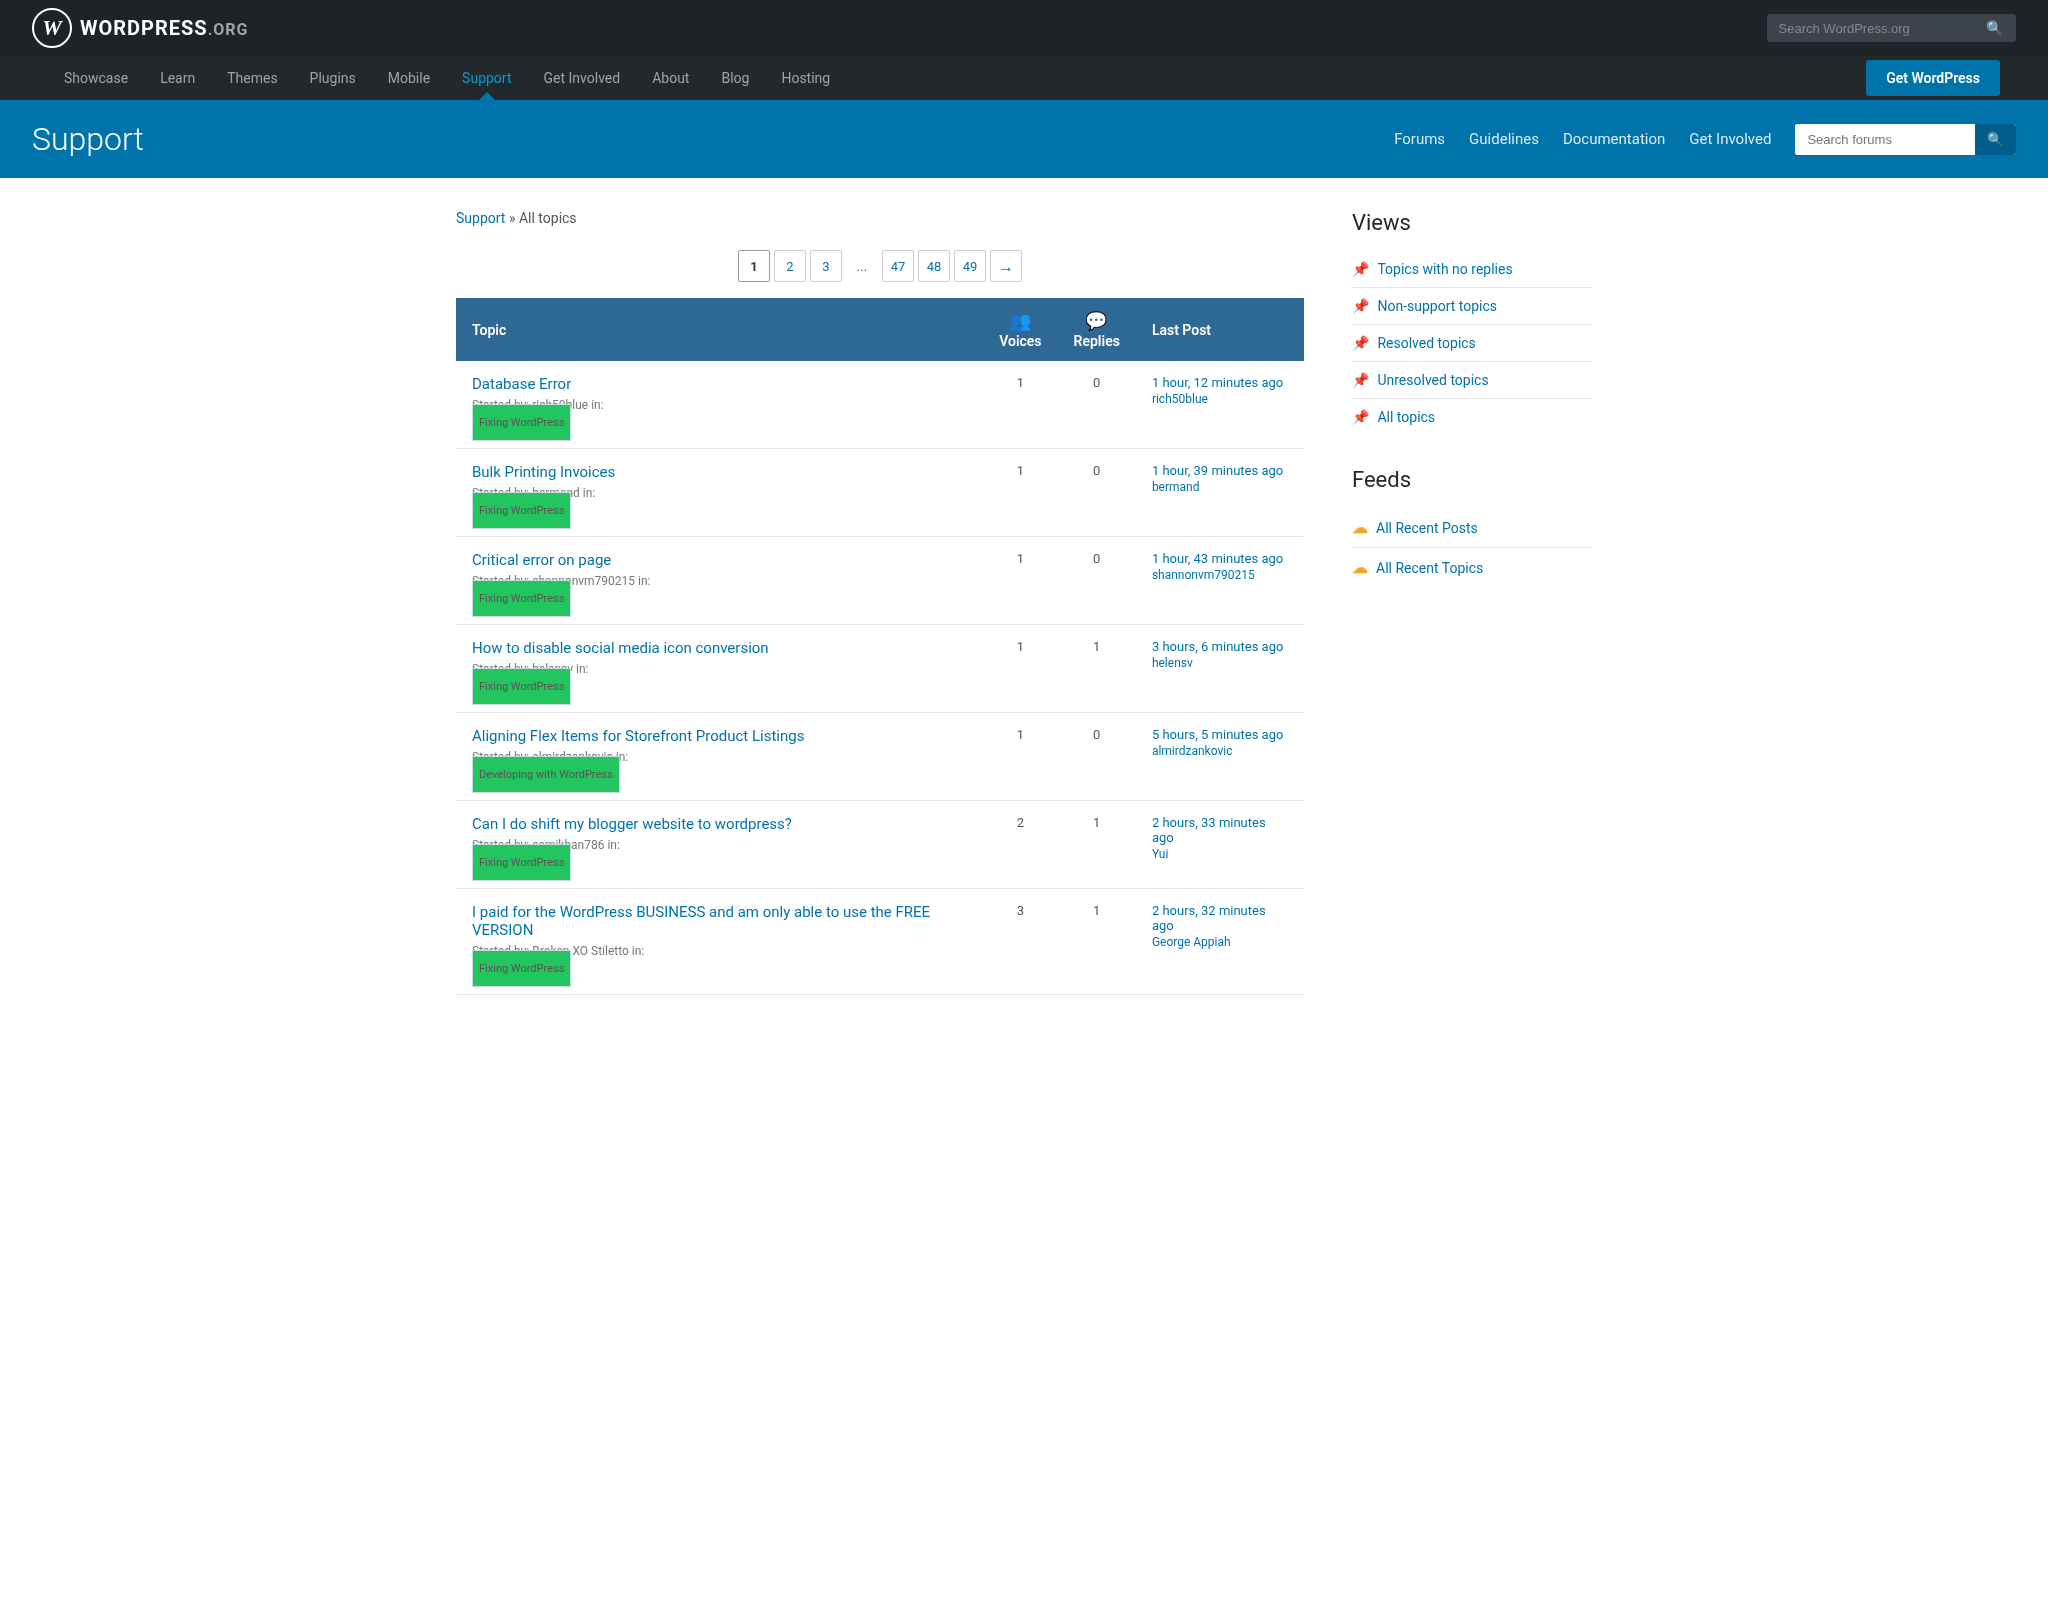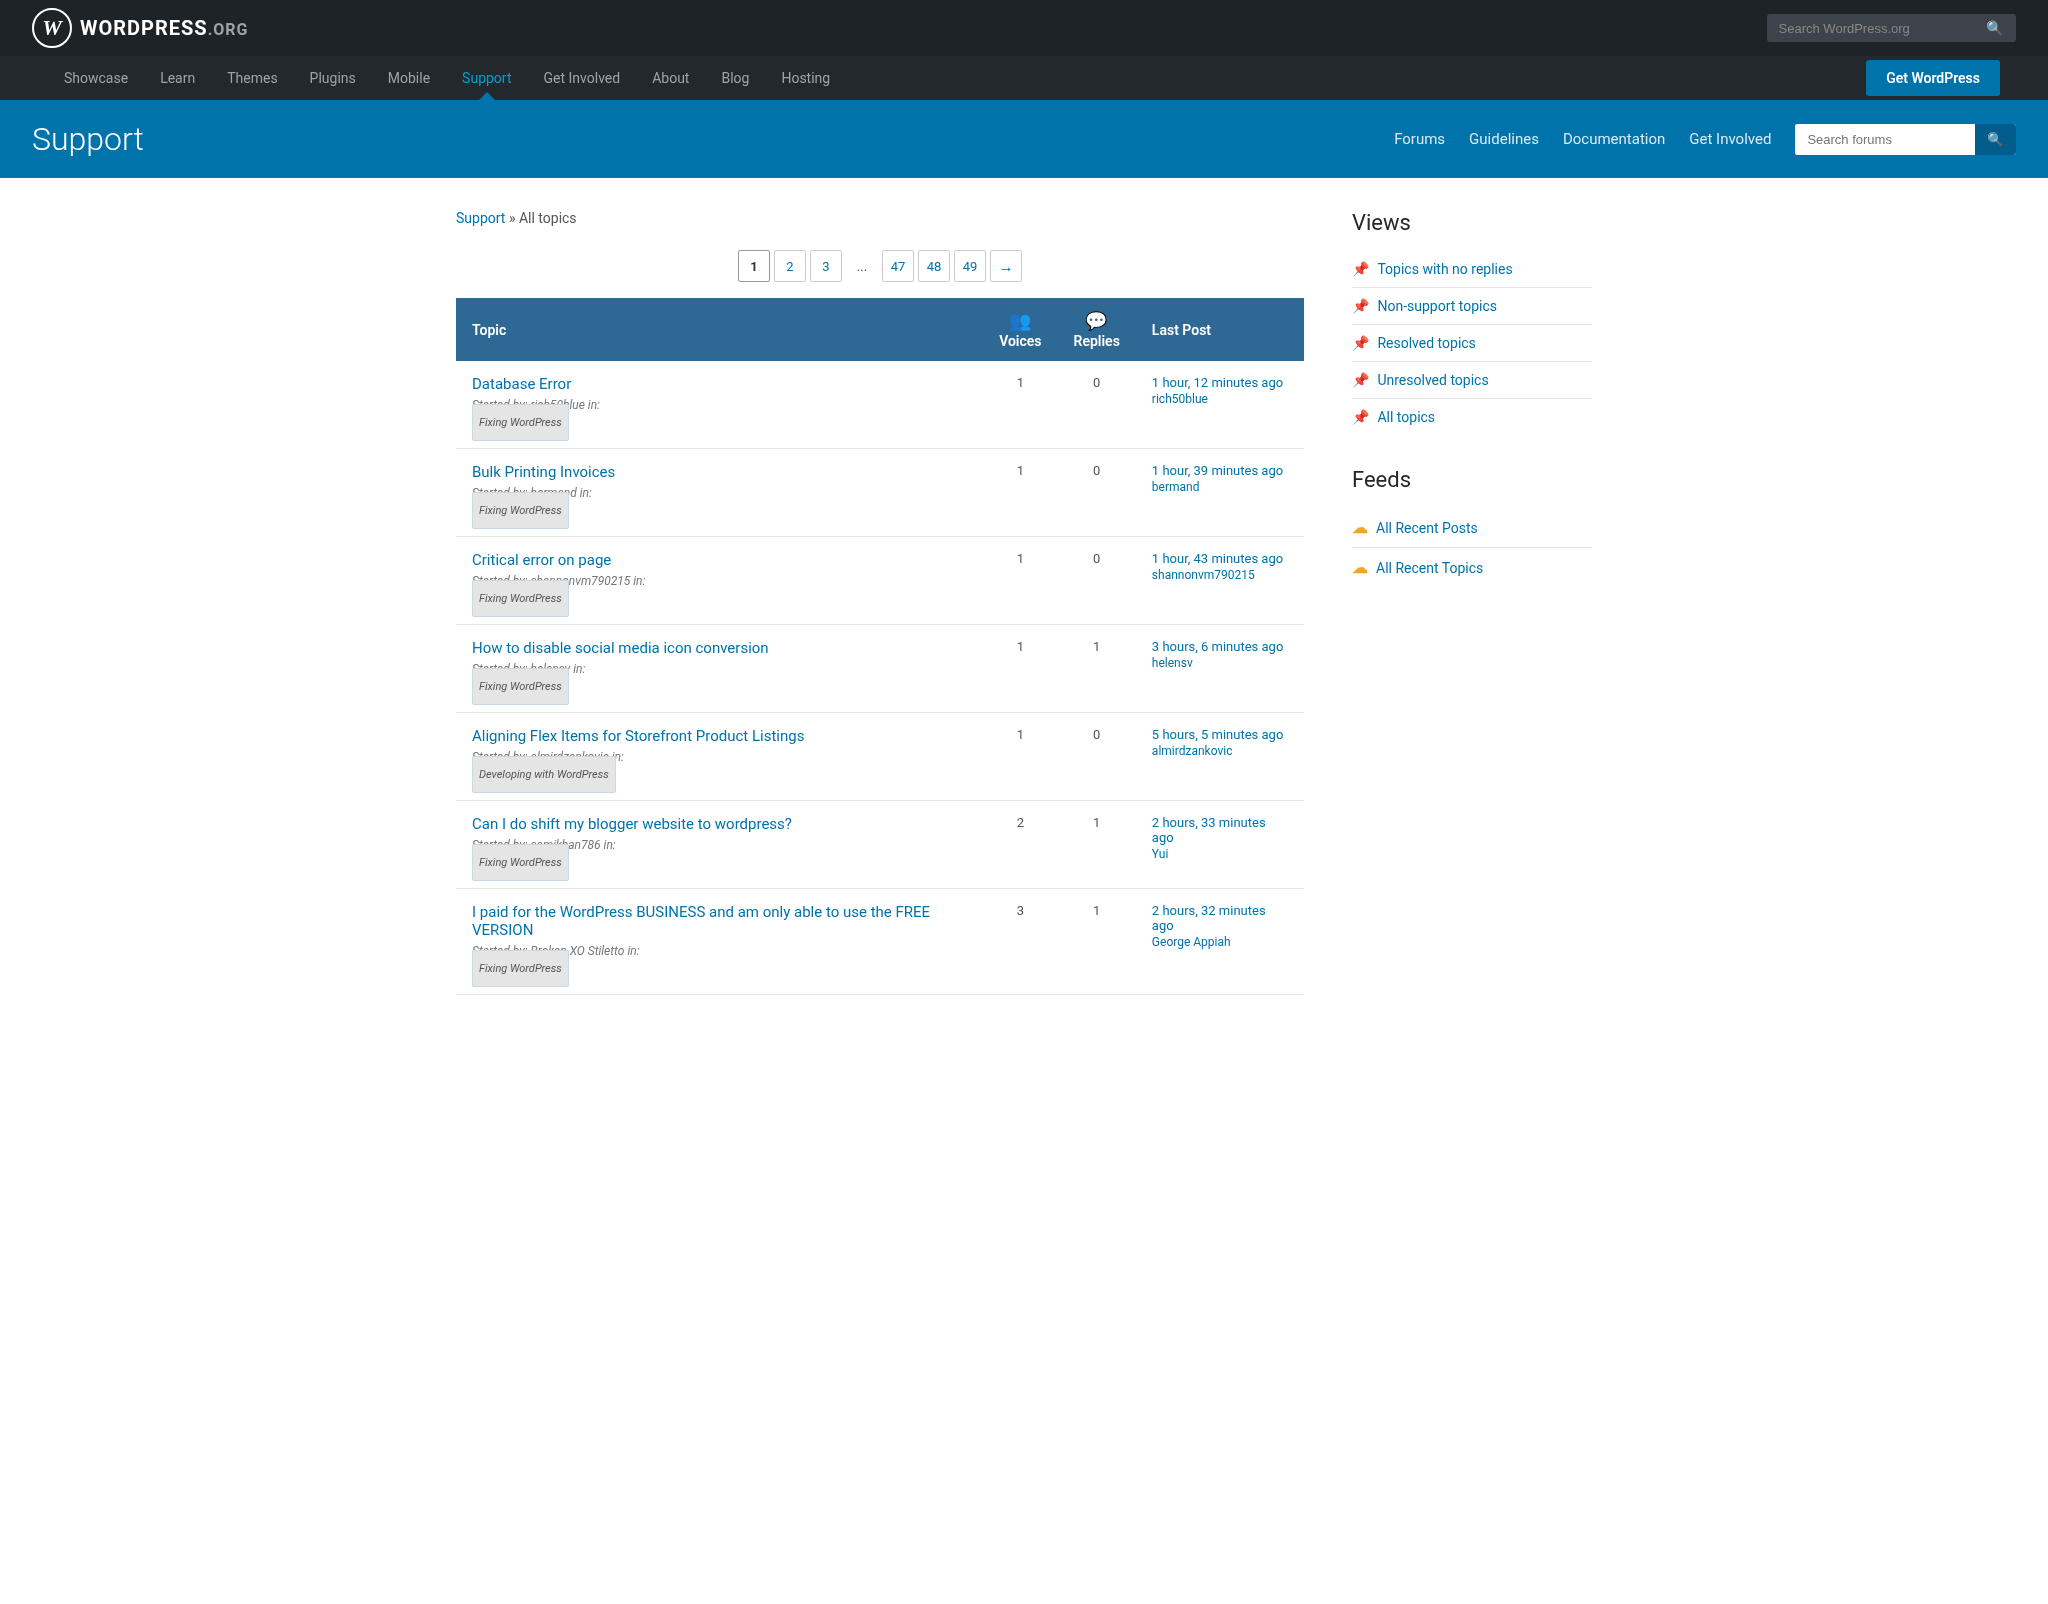--- a/index.html
+++ b/index.html
@@ -55,23 +55,23 @@
     
     .topics-table { width: 100%; border-collapse: collapse; }
     .topics-table thead tr { background: #2e6895; color: white; }
     .topics-table thead th { padding: 12px 16px; text-align: left; font-weight: 600; font-size: 14px; }
     .topics-table thead th.center { text-align: center; }
     .topics-table thead th .col-icon { font-size: 18px; display: block; margin-bottom: 2px; }
     .topics-table tbody tr { border-bottom: 1px solid #e5e5e5; }
     .topics-table tbody td { padding: 14px 16px; vertical-align: top; font-size: 13px; }
     .topics-table tbody td.center { text-align: center; color: #555; }
     .topic-title a { color: #0073aa; text-decoration: none; font-size: 15px; display: block; margin-bottom: 4px; }
-    .topic-meta { color: #777; font-size: 12px; font-style: italic; }
+    .topic-meta { color: #777; font-size: 12px; }
     .topic-meta a { color: #0073aa; text-decoration: none; }
-    .forum-tag { background: #e5e5e5; border: 1px solid #c8d9e8; color: #555; font-size: 11px; padding: 11px 6px; border-radius: 2px; white-space: nowrap; }
+    .forum-tag { background: #22c55e; border: 1px solid #c8d9e8; color: #555; font-size: 11px; padding: 11px 6px; border-radius: 2px; white-space: nowrap; }
     .last-post-time { color: #0073aa; font-size: 13px; display: block; }
     .last-post-user { color: #0073aa; font-size: 12px; display: block; margin-top: 2px; text-decoration: none; }
 
     
     .sidebar-section { margin-bottom: 32px; }
     .sidebar-section h3 { font-size: 22px; font-weight: 400; color: #23282d; margin-bottom: 16px; padding-bottom: 0; }
     .sidebar-links { list-style: none; }
     .sidebar-links li { padding: 10px 0; border-bottom: 1px solid #e5e5e5; display: flex; align-items: center; gap: 8px; }
     .sidebar-links li:last-child { border-bottom: none; }
     .sidebar-links a { color: #0073aa; text-decoration: none; font-size: 14px; }

